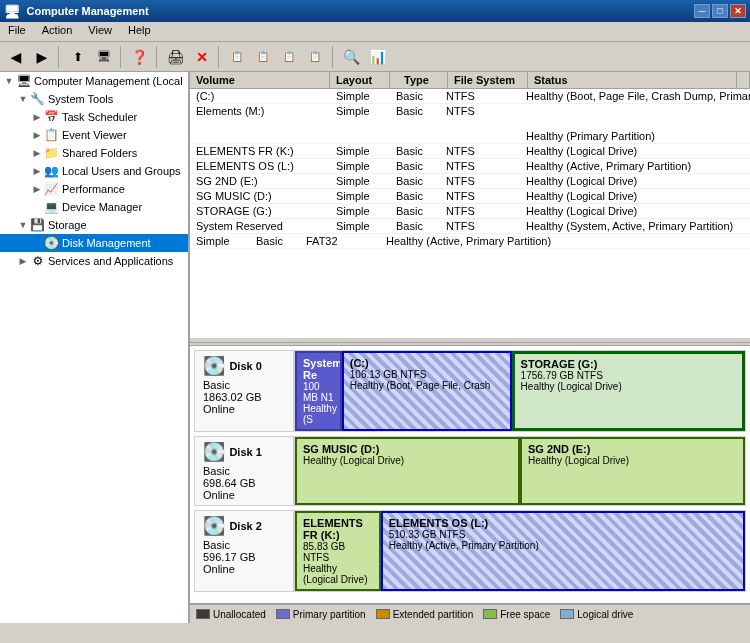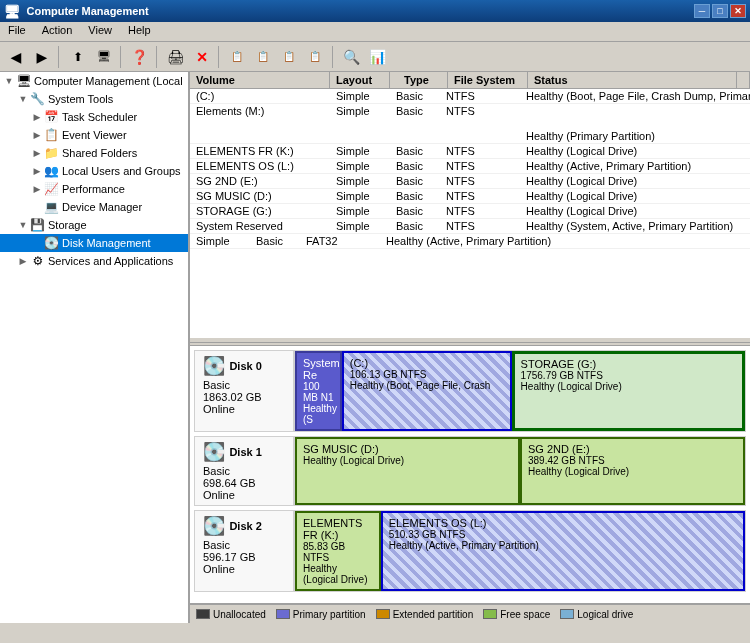--- a/index.html
+++ b/index.html
@@ -186,21 +186,21 @@
       display: flex;
       flex-direction: column;
       justify-content: flex-start;
       padding: 4px 6px;
       border-right: 2px solid white;
       font-size: 11px;
       cursor: pointer;
       overflow: hidden;
     }
     .disk-partition:last-child { border-right: none; }
-    .part-name { font-weight: normal; font-size: 11px; }
+    .part-name { font-weight: bold; font-size: 11px; }
     .part-size { font-size: 10px; }
     .part-status { font-size: 10px; }
     
     ::-webkit-scrollbar { width: 16px; height: 16px; }
     ::-webkit-scrollbar-track { background: #d4d0c8; }
     ::-webkit-scrollbar-thumb { background: #a0a0a0; border: 1px solid #808080; }
     
     #legend {
       height: 20px;
       background: #d4d0c8;
@@ -472,21 +472,20 @@
   <div>698.64 GB</div>
   <div>Online</div>
           </div>
           <div class="disk-partitions">
             <div class="disk-partition" style="flex: 1 1 0%; background: rgb(200, 228, 160); border: 2px solid rgb(51, 102, 0); color: rgb(0, 0, 0);">
               <div class="part-name">SG MUSIC (D:)</div>
       <div class="part-status">Healthy (Logical Drive)</div>
             </div>
             <div class="disk-partition" style="flex: 1 1 0%; background: rgb(200, 228, 160); border: 2px solid rgb(51, 102, 0); color: rgb(0, 0, 0);">
               <div class="part-name">SG 2ND (E:)</div>
-      <div class="part-size">389.42 GB NTFS</div>
       <div class="part-status">Healthy (Logical Drive)</div>
             </div>
           </div>
         </div>
         <div class="disk-row">
           <div class="disk-info">
             <div style="display:flex;align-items:center;gap:4px;margin-bottom:2px;">
     <span style="font-size:18px;">💽</span>
     <strong>Disk 2</strong>
   </div>

